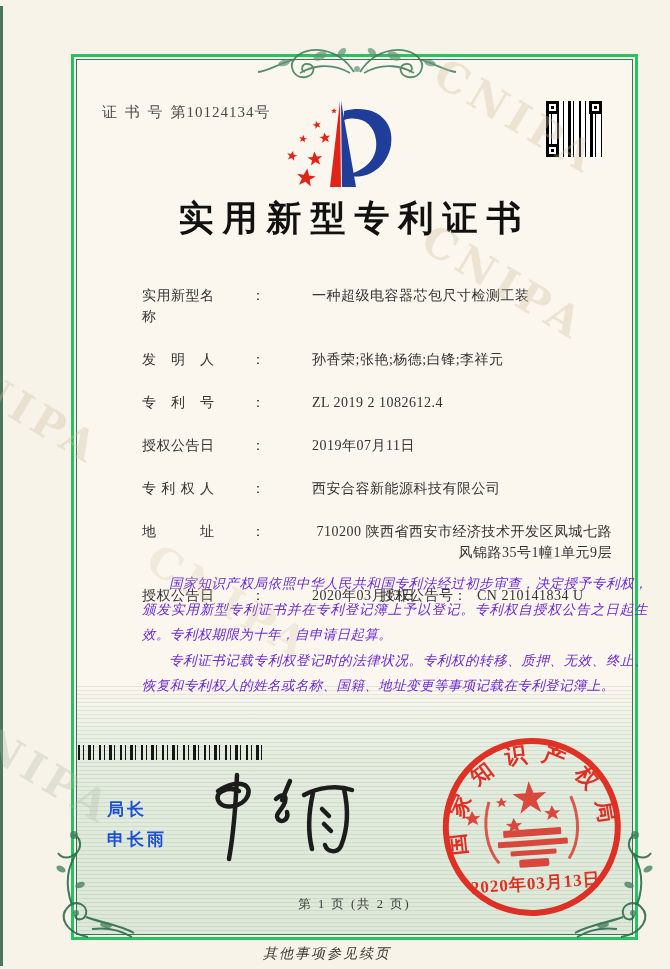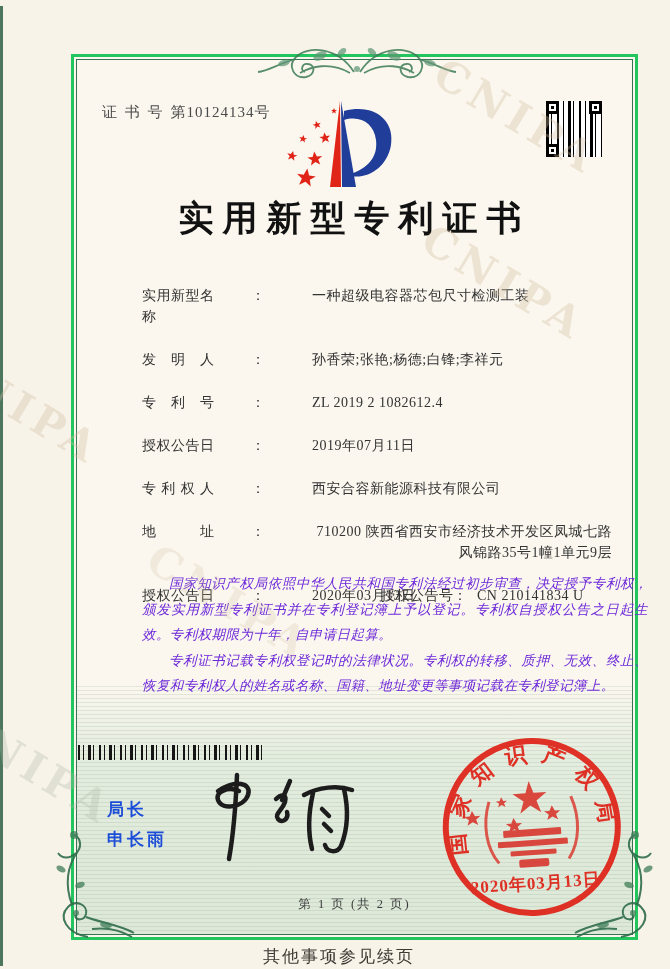--- a/index.html
+++ b/index.html
@@ -65,21 +65,21 @@
   .paras p{margin:0;text-indent:2em;}
   .barcode{
     position:absolute;left:4px;top:688px;width:186px;height:15px;
     background:repeating-linear-gradient(90deg,#151515 0 2px,transparent 2px 5px,#151515 5px 6px,transparent 6px 10px,#151515 10px 13px,transparent 13px 15px,#151515 15px 16px,transparent 16px 21px);
   }
   .sign-block{position:absolute;left:33px;top:738px;font-family:"Liberation Sans","DejaVu Sans",sans-serif;
               font-size:17px;color:#1d4ed8;font-weight:bold;line-height:30px;letter-spacing:3px;}
   .sign-svg{position:absolute;left:118px;top:712px;}
   .seal{position:absolute;left:365px;top:680px;width:186px;height:186px;transform:rotate(-4deg);opacity:.93;}
   .page-info{position:absolute;left:0;right:0;bottom:24px;text-align:center;font-size:12.5px;color:#3c3c3c;letter-spacing:2px;}
-  .cont-note{position:absolute;left:263px;top:945px;font-size:17px;color:#3d3a33;letter-spacing:2px;z-index:3;}
+  .cont-note{position:absolute;left:263px;top:945px;font-size:14px;color:#3d3a33;letter-spacing:2px;font-style:italic;z-index:3;}
 </style>
 </head>
 <body>
 
 <div class="edge-strip"></div>
 
 <div class="wm" style="left:425px;top:92px">CNIPA</div>
 <div class="wm" style="left:413px;top:258px">CNIPA</div>
 <div class="wm" style="left:-72px;top:382px">CNIPA</div>
 <div class="wm" style="left:138px;top:578px;color:rgba(200,185,160,.22)">CNIPA</div>

